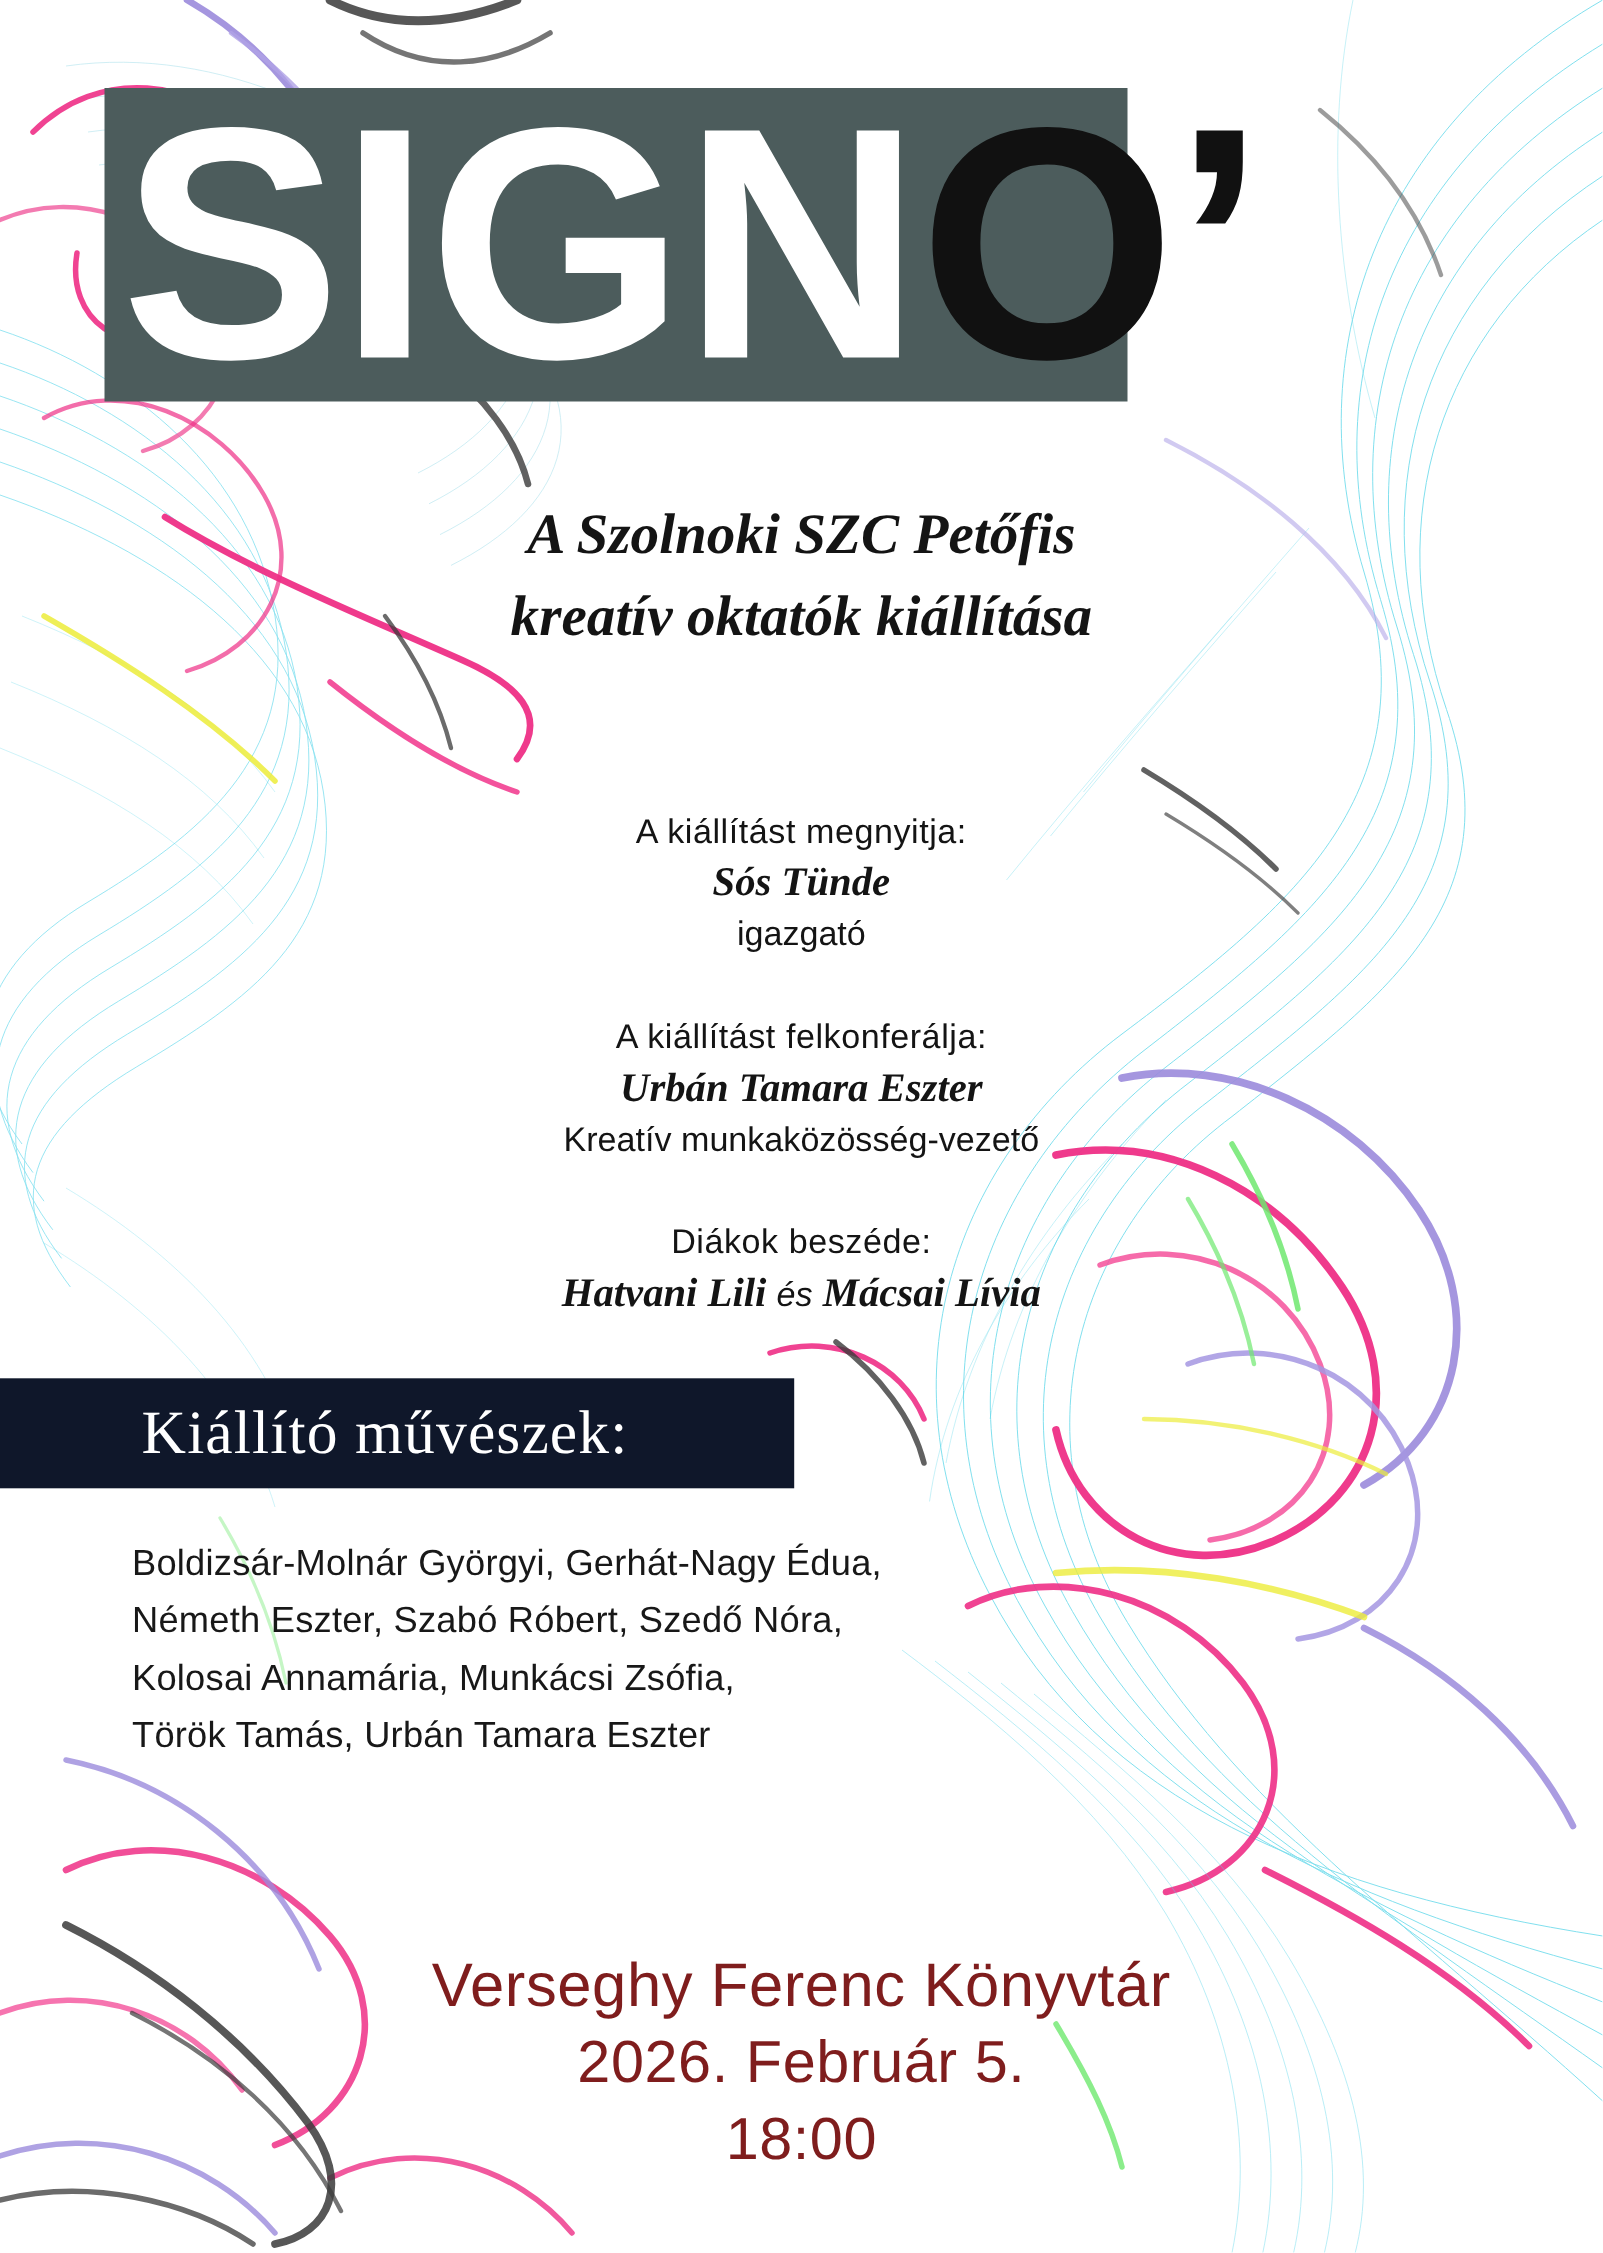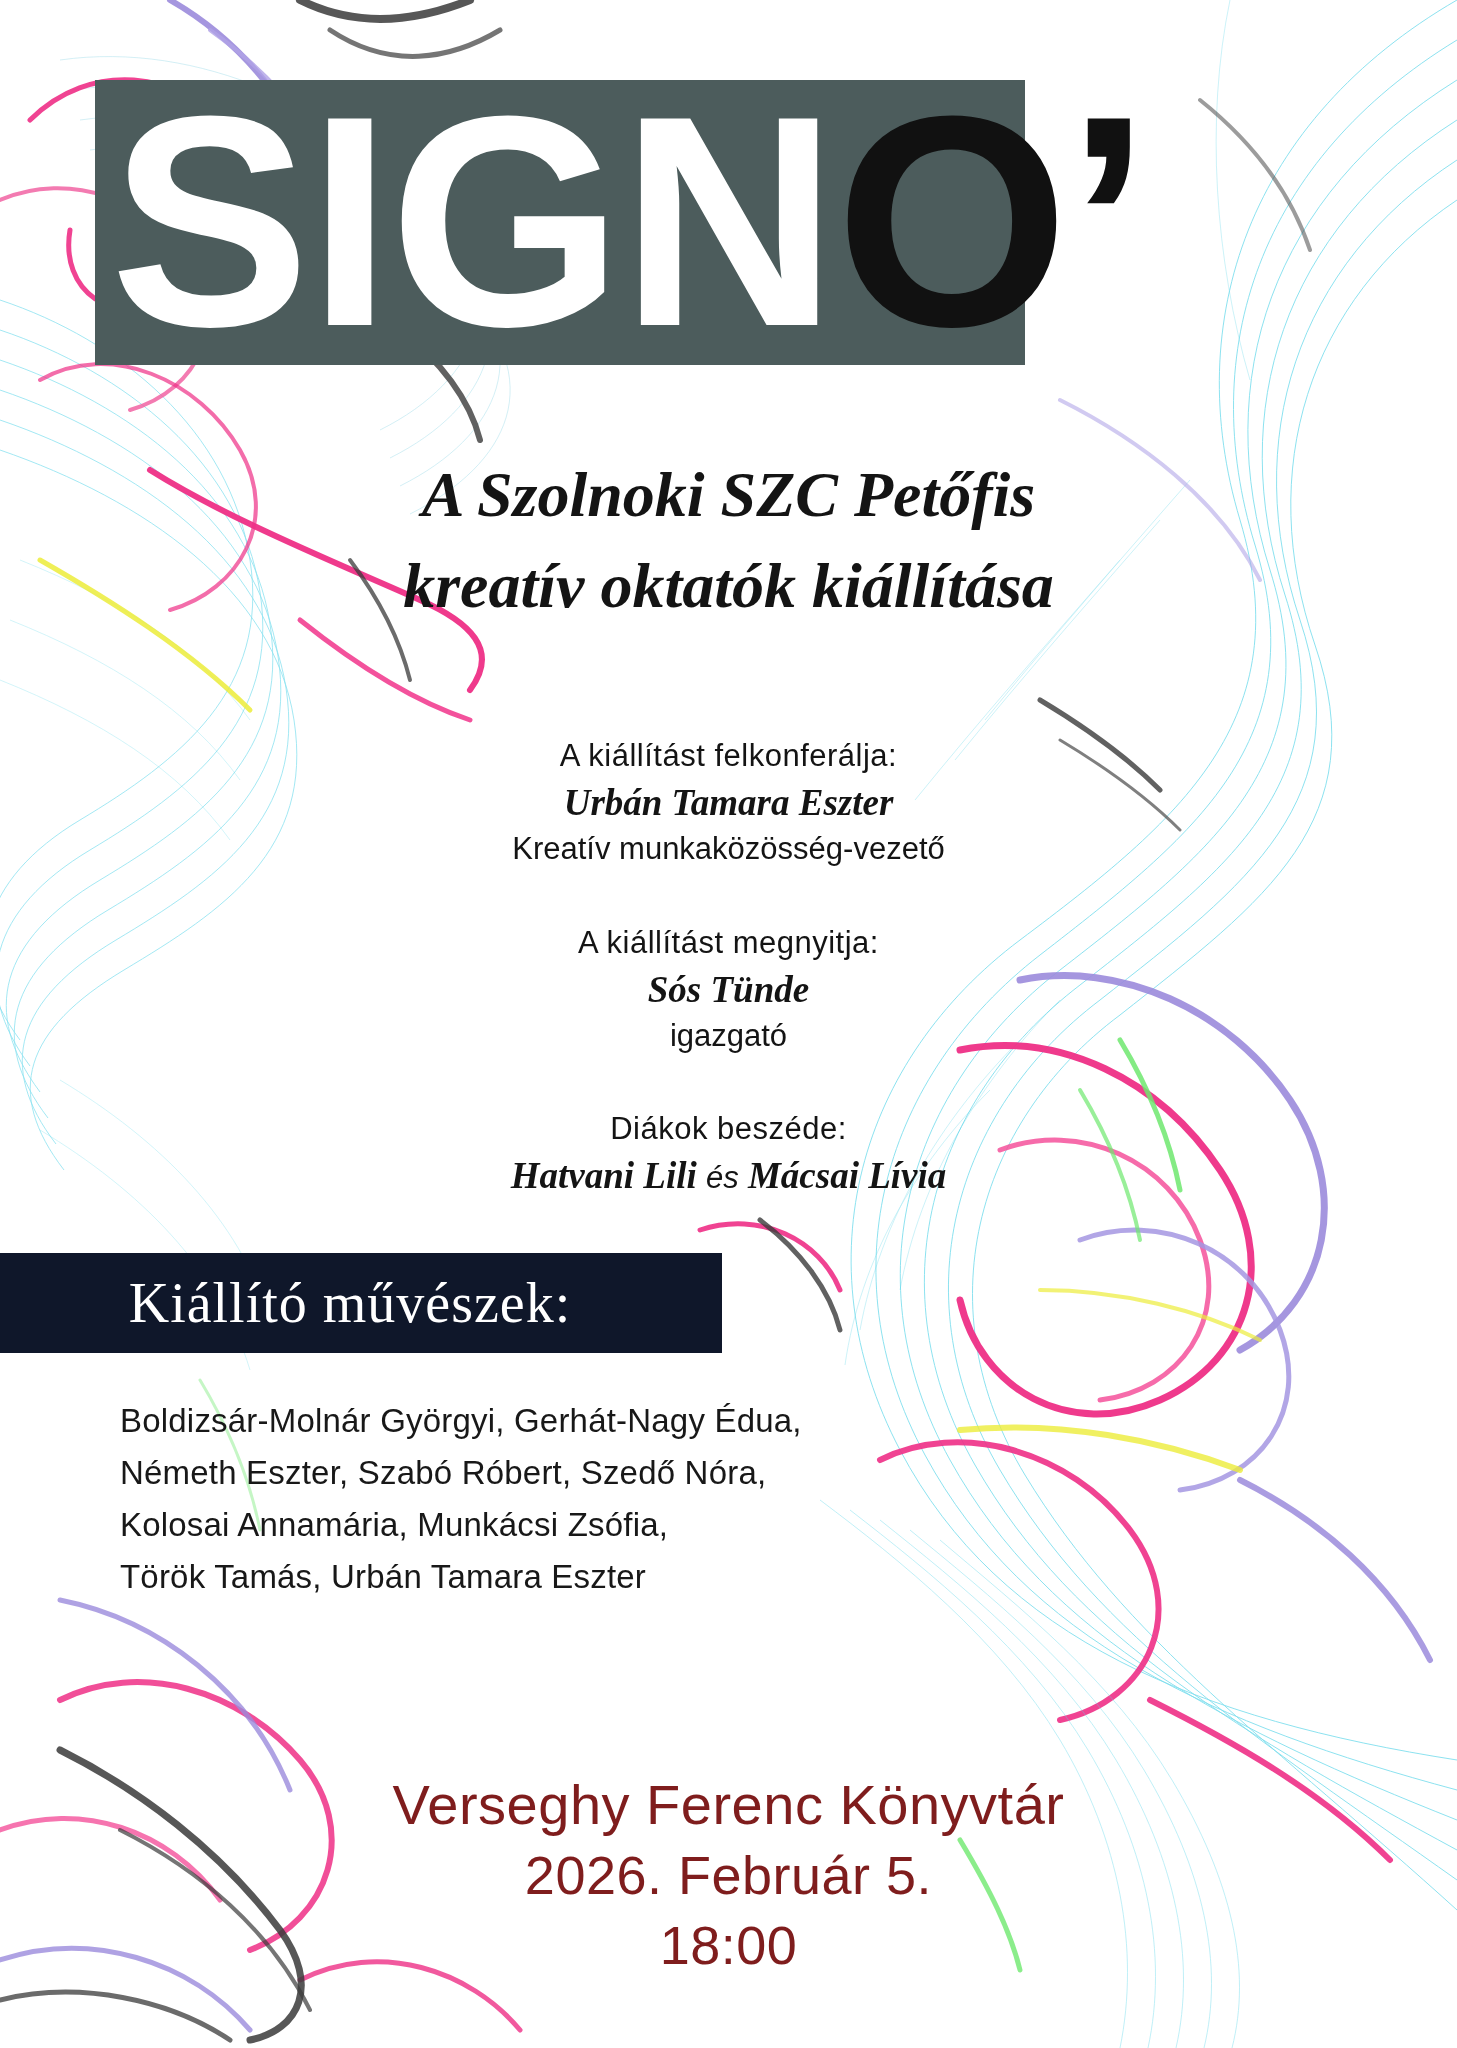--- a/index.html
+++ b/index.html
@@ -68,21 +68,21 @@
   
   .subtitle {
     position: absolute;
     top: 450px;
     left: 0;
     width: 100%;
     text-align: center;
     font-family: "Liberation Serif", serif;
     font-style: italic;
     font-weight: bold;
-    font-size: 64px;
+    font-size: 52px;
     line-height: 1.42;
     color: #141414;
     letter-spacing: 0px;
   }
   .subtitle span { display: block; }
 
   
   .credits {
     position: absolute;
     top: 735px;
@@ -313,29 +313,29 @@
     </div>
 
     <div class="subtitle">
       <span>A Szolnoki SZC Petőfis</span>
       <span>kreatív oktatók kiállítása</span>
     </div>
 
     <div class="credits">
 
       <div class="credit-group">
+        <div class="credit-role">A kiállítást megnyitja:</div>
+        <div class="credit-name">Sós Tünde</div>
+        <div class="credit-sub">igazgató</div>
+      </div>
+
+      <div class="credit-group">
         <div class="credit-role">A kiállítást felkonferálja:</div>
         <div class="credit-name">Urbán Tamara Eszter</div>
         <div class="credit-sub">Kreatív munkaközösség-vezető</div>
-      </div>
-
-      <div class="credit-group">
-        <div class="credit-role">A kiállítást megnyitja:</div>
-        <div class="credit-name">Sós Tünde</div>
-        <div class="credit-sub">igazgató</div>
       </div>
 
       <div class="credit-group">
         <div class="credit-role">Diákok beszéde:</div>
         <div class="credit-name"><span>Hatvani Lili</span> <span class="conj">és</span> <span>Mácsai Lívia</span></div>
       </div>
 
     </div>
 
     <div class="artists-band">

